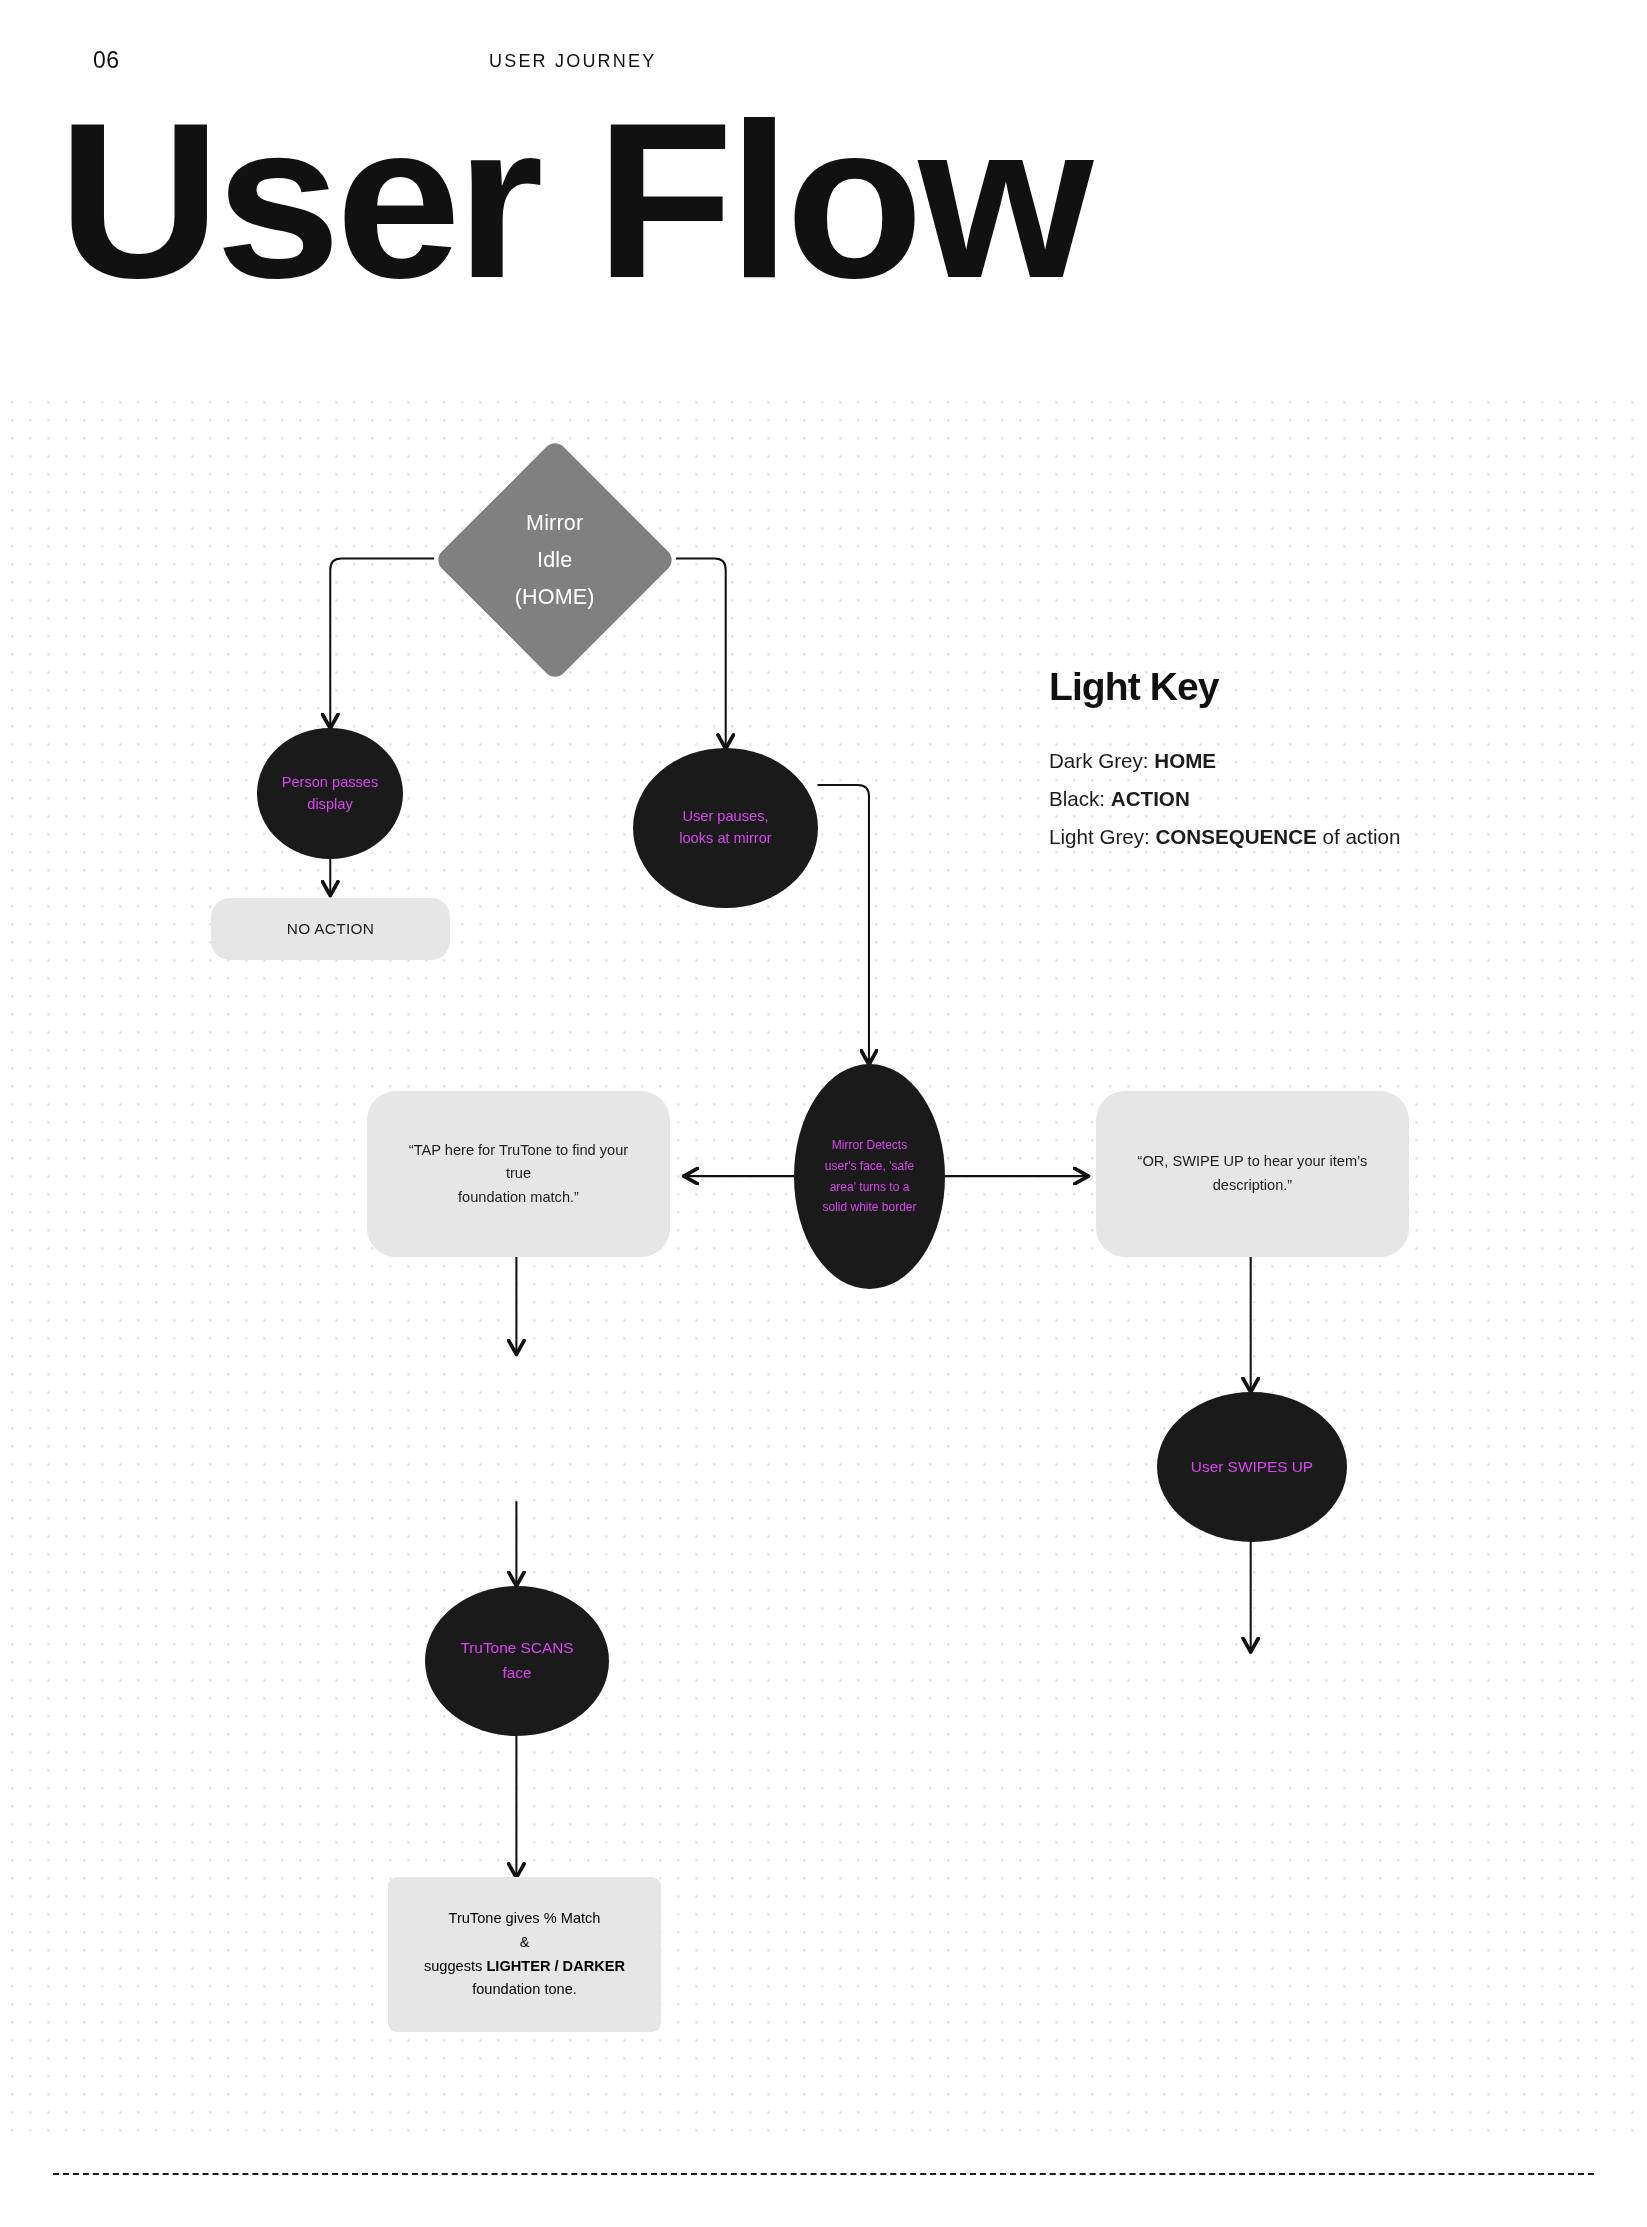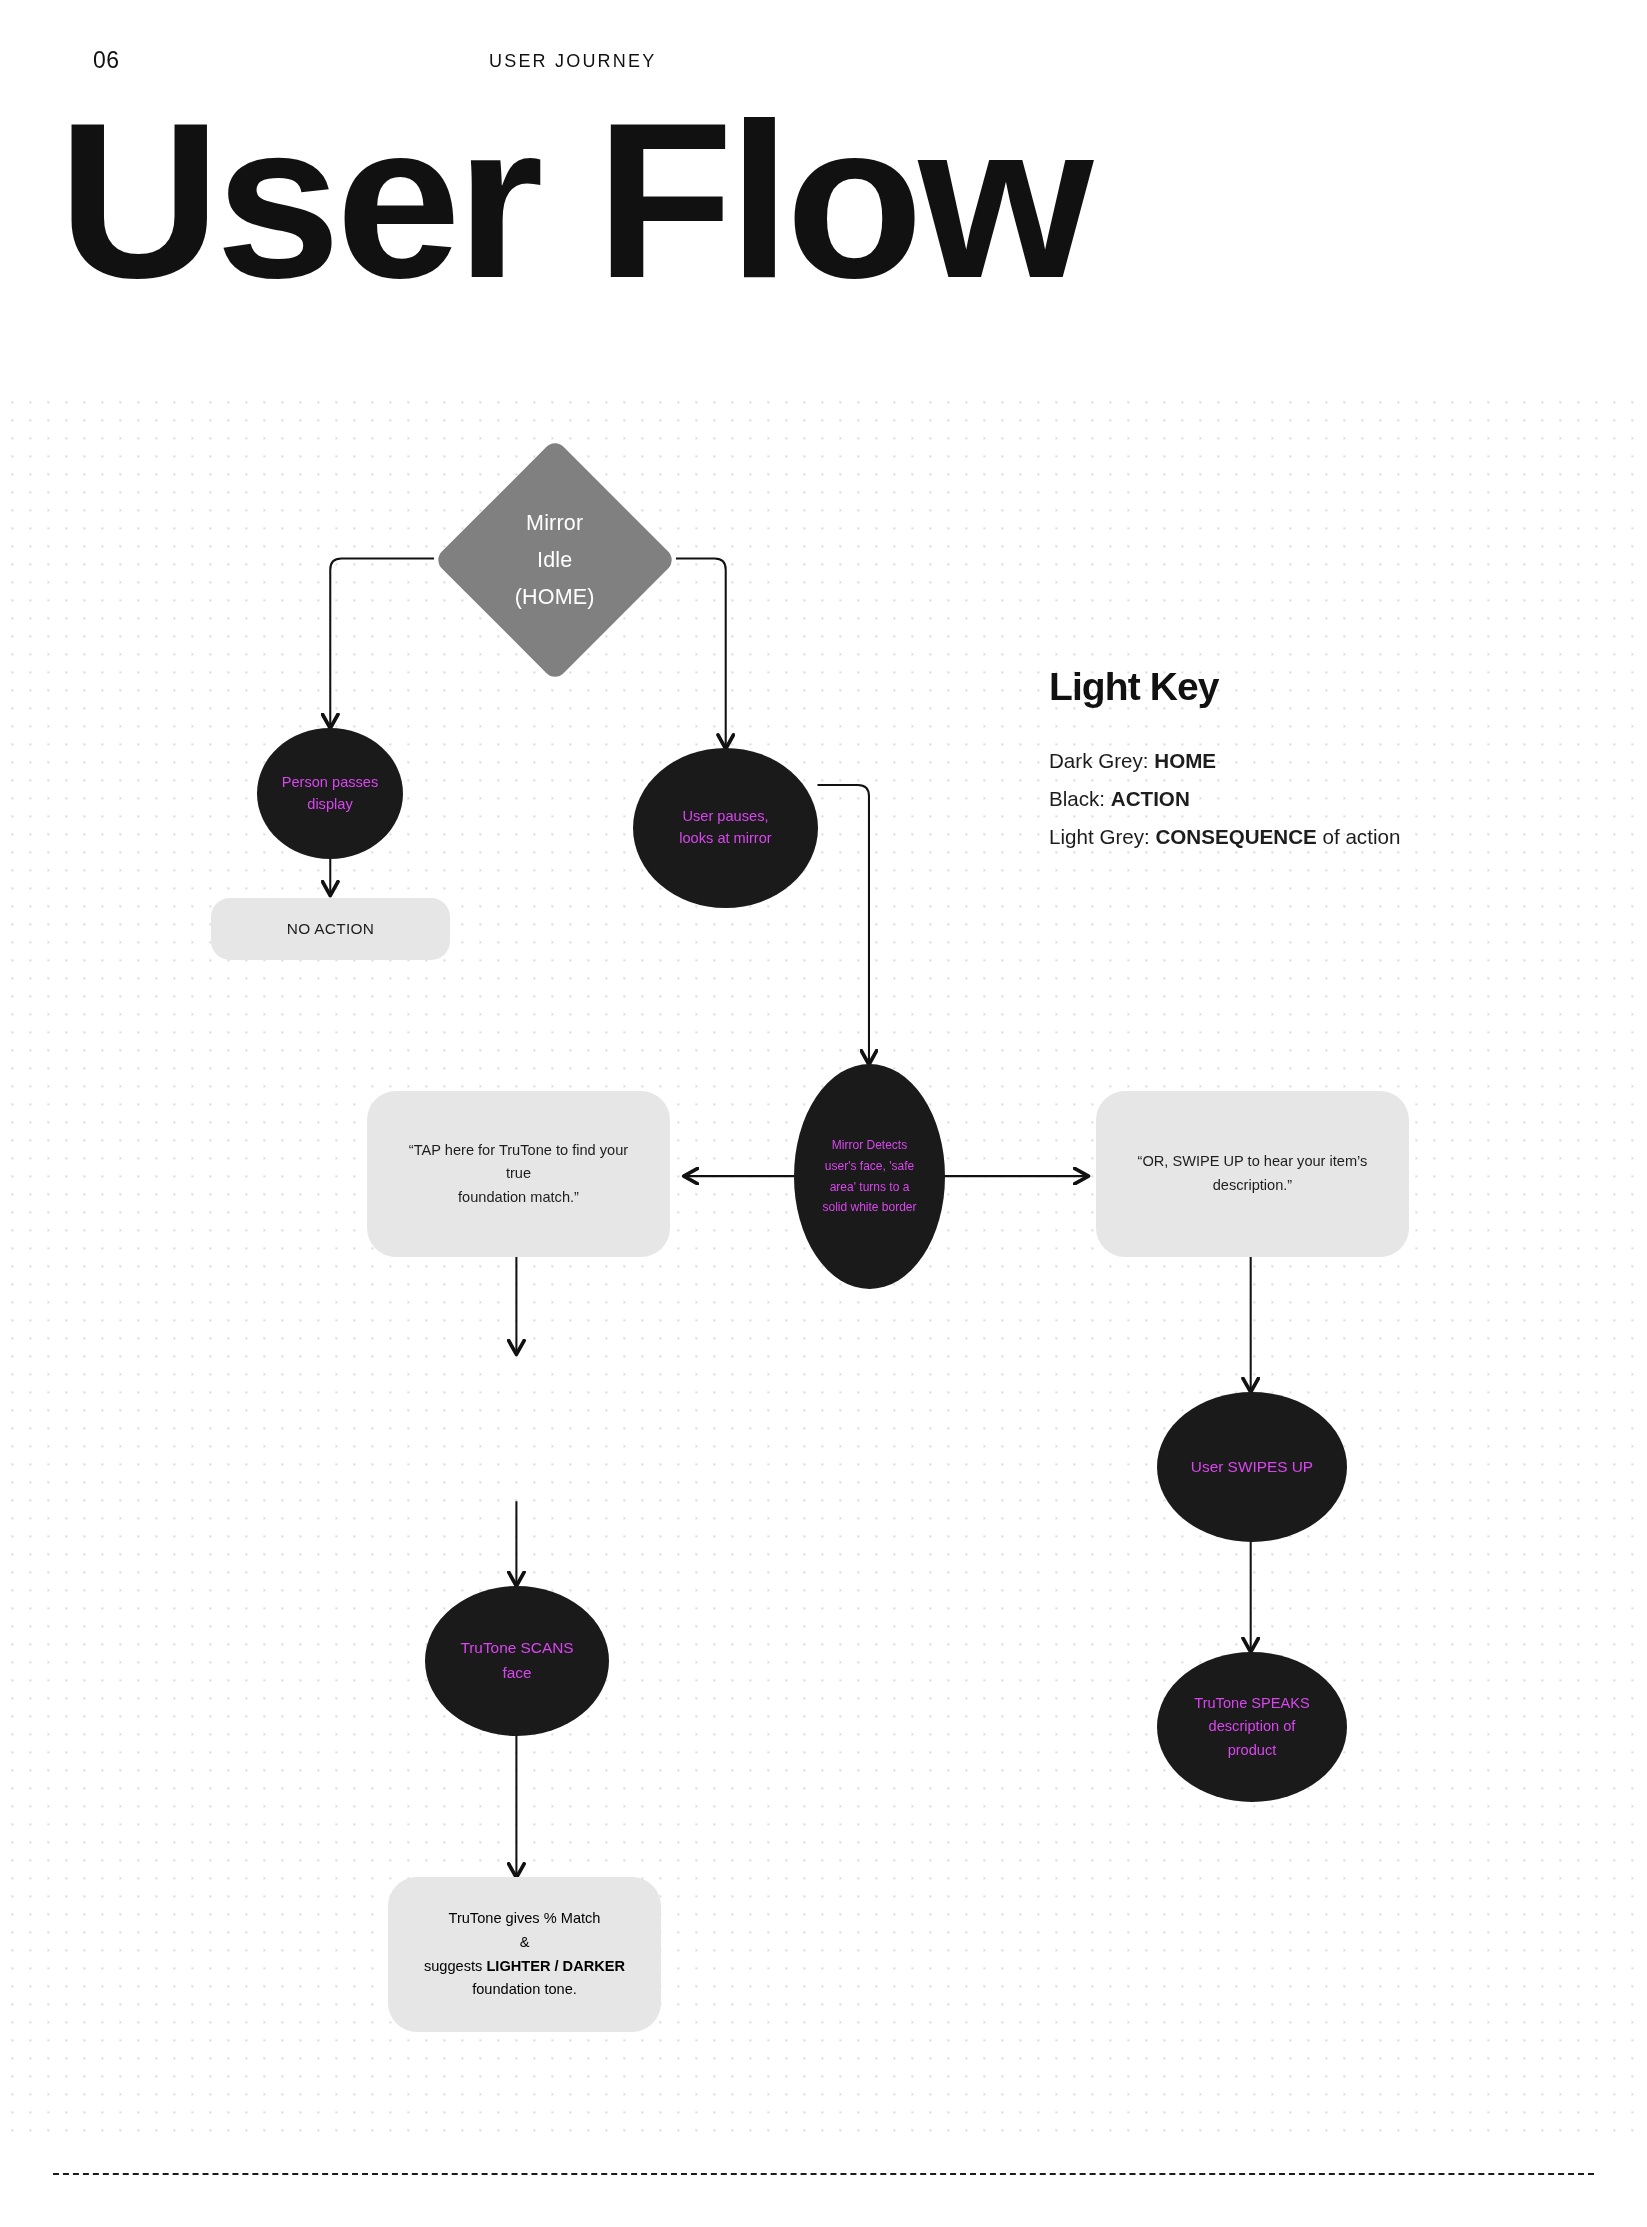--- a/index.html
+++ b/index.html
@@ -254,27 +254,22 @@
 
   <div class="node node-circle" style="left:425px; top:1586px; width:184px; height:150px; font-size:15.4px; line-height:1.6;">
     <span class="lbl">TruTone SCANS
 face</span>
   </div>
 
   <div class="node node-circle" style="left:1157px; top:1392px; width:190px; height:150px; font-size:15.4px;">
     <span class="lbl">User SWIPES UP</span>
   </div>
 
-  <div class="node node-circle" style="left:1157px; top:1652px; width:190px; height:150px; font-size:14.6px; line-height:1.62;">
-    <span class="lbl">TruTone SPEAKS
-description of
-product</span>
-  </div>
-
-  <div class="node node-rect" style="left:388px; top:1877px; width:273px; height:155px; font-size:14.6px; line-height:1.62; flex-direction:column; border-radius:29px;">
+
+  <div class="node node-rect" style="left:388px; top:1877px; width:273px; height:155px; font-size:14.6px; line-height:1.62; flex-direction:column; border-radius:9px;">
     <span>TruTone gives % Match</span>
     <span>&amp;</span>
     <span><span>suggests </span><b>LIGHTER / DARKER</b></span>
     <span>foundation tone.</span>
   </div>
 
   <div id="footer-rule"></div>
 
 </div>
 

